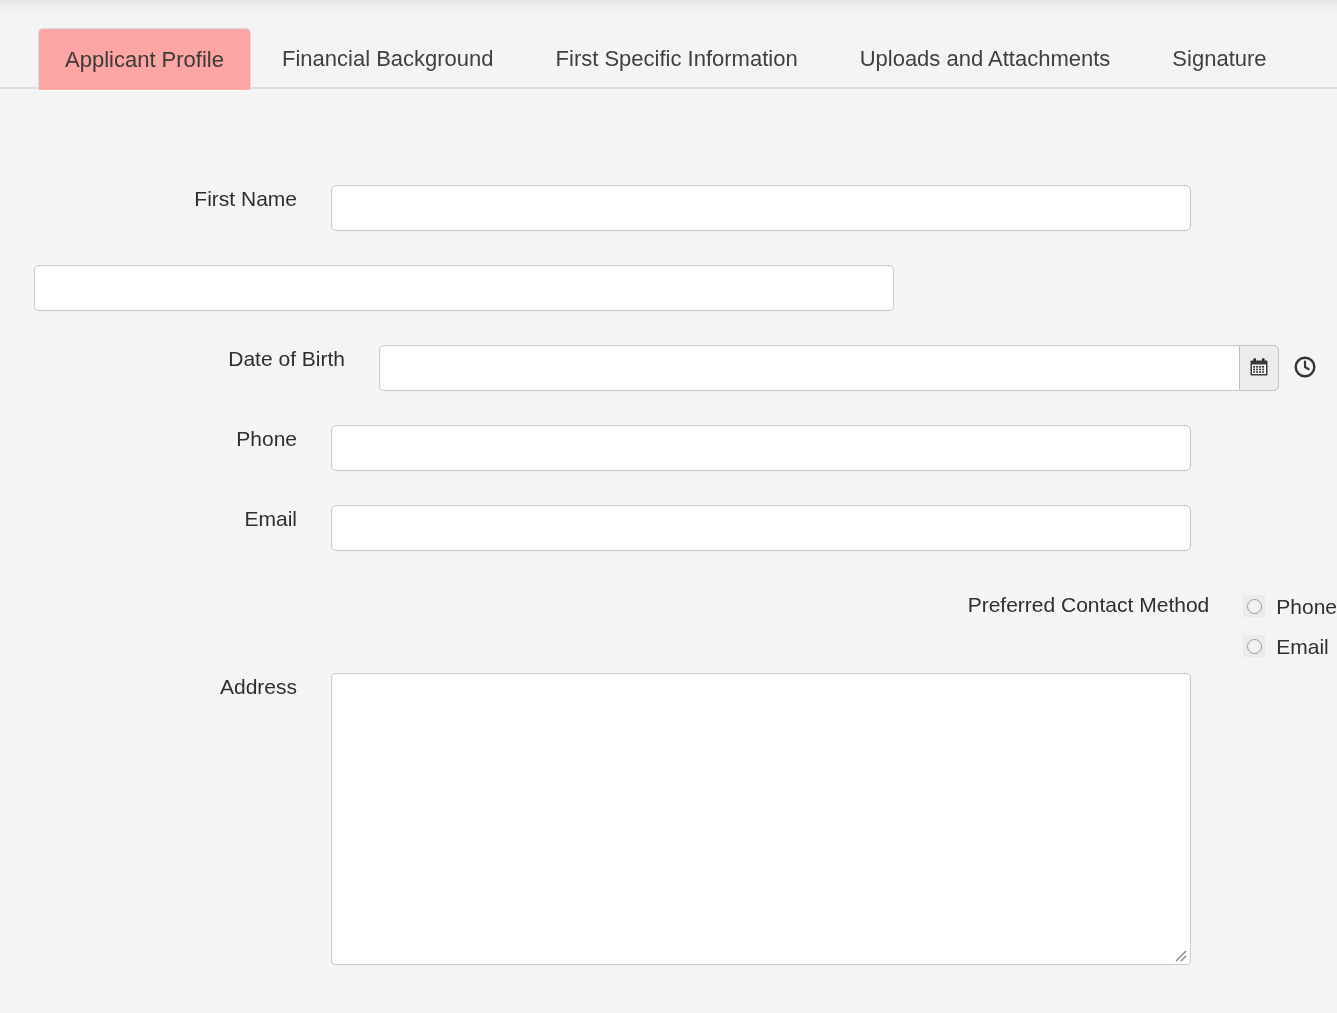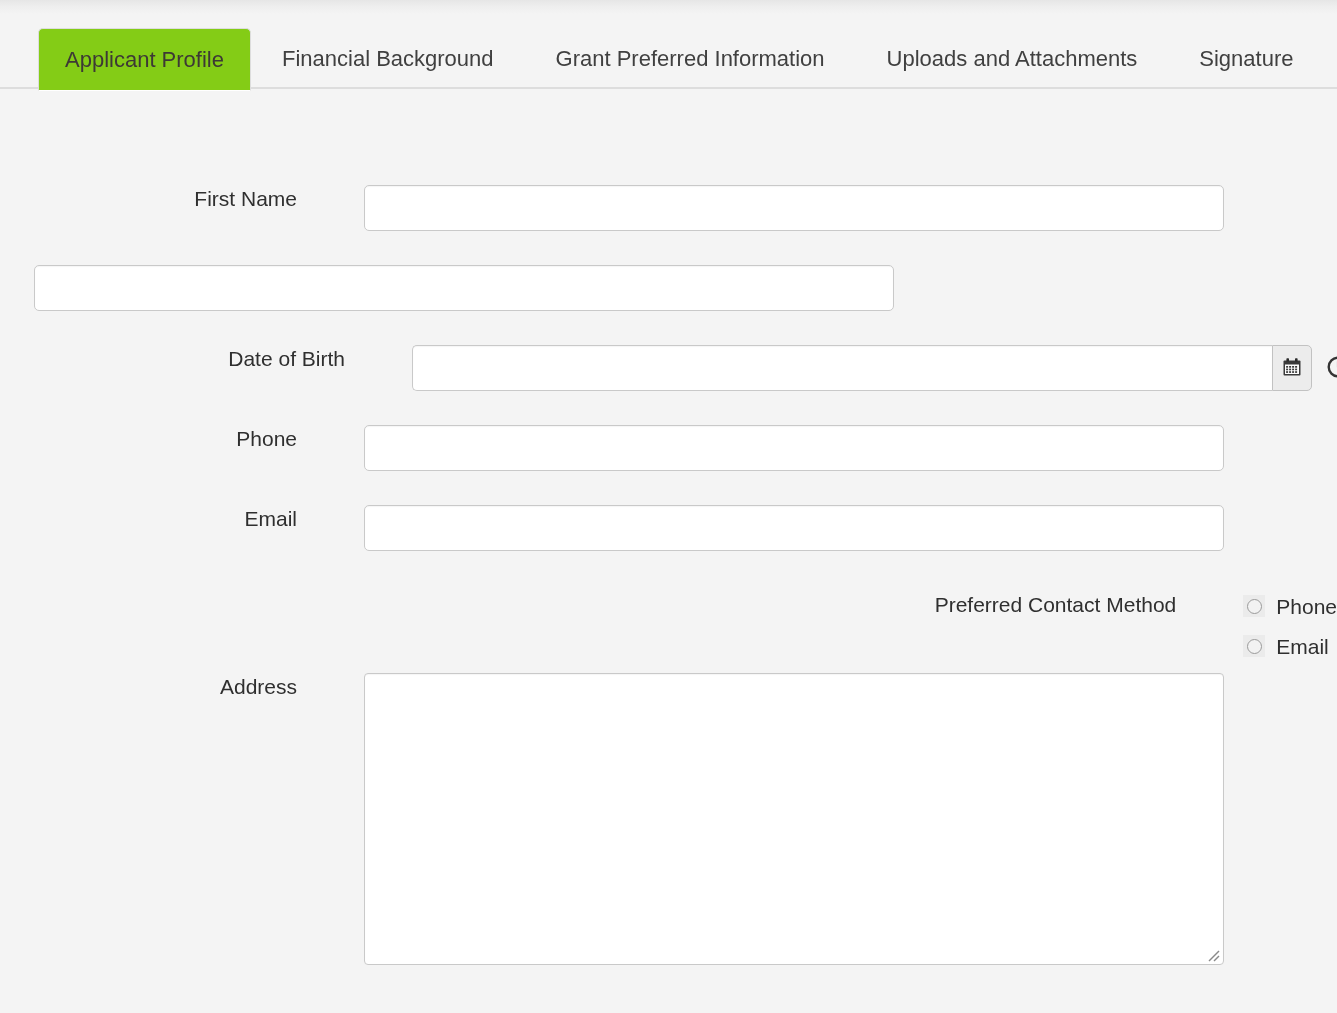--- a/index.html
+++ b/index.html
@@ -52,21 +52,21 @@
     align-items: center;
     box-sizing: border-box;
     white-space: nowrap;
     cursor: pointer;
     border: 1px solid transparent;
     border-bottom: none;
     background: transparent;
   }
   .tab.active {
     color: #3d3935;
-    background: #84cc16;
+    background: #fca5a5;
     border: 1px solid #dddddd;
     border-bottom: 1px solid #ffffff;
     border-top-left-radius: 5px;
     border-top-right-radius: 5px;
     margin-bottom: -2px;
     height: 63px;
     padding: 0 26px;
   }
 
   
@@ -75,21 +75,20 @@
     top: 89px;
     left: 0;
     width: 1337px;
   }
   .form-row {
     position: absolute;
     left: 0;
     width: 1337px;
     display: flex;
     align-items: flex-start;
-    gap: 33px;
   }
   .lbl {
     width: 297px;
     text-align: right;
     font-size: 21px;
     color: #2f2f2f;
     line-height: 27px;
     padding-right: 0;
     box-sizing: border-box;
     -webkit-font-smoothing: antialiased;
@@ -235,21 +234,21 @@
 
 <div class="tabbar">
   <div class="tabs">
     <div class="tab active">
       <span>Applicant Profile</span>
     </div>
     <div class="tab">
       <span>Financial Background</span>
     </div>
     <div class="tab">
-      <span>Grant Preferred Information</span>
+      <span>First Specific Information</span>
     </div>
     <div class="tab">
       <span>Uploads and Attachments</span>
     </div>
     <div class="tab">
       <span>Signature</span>
     </div>
   </div>
 </div>
 

